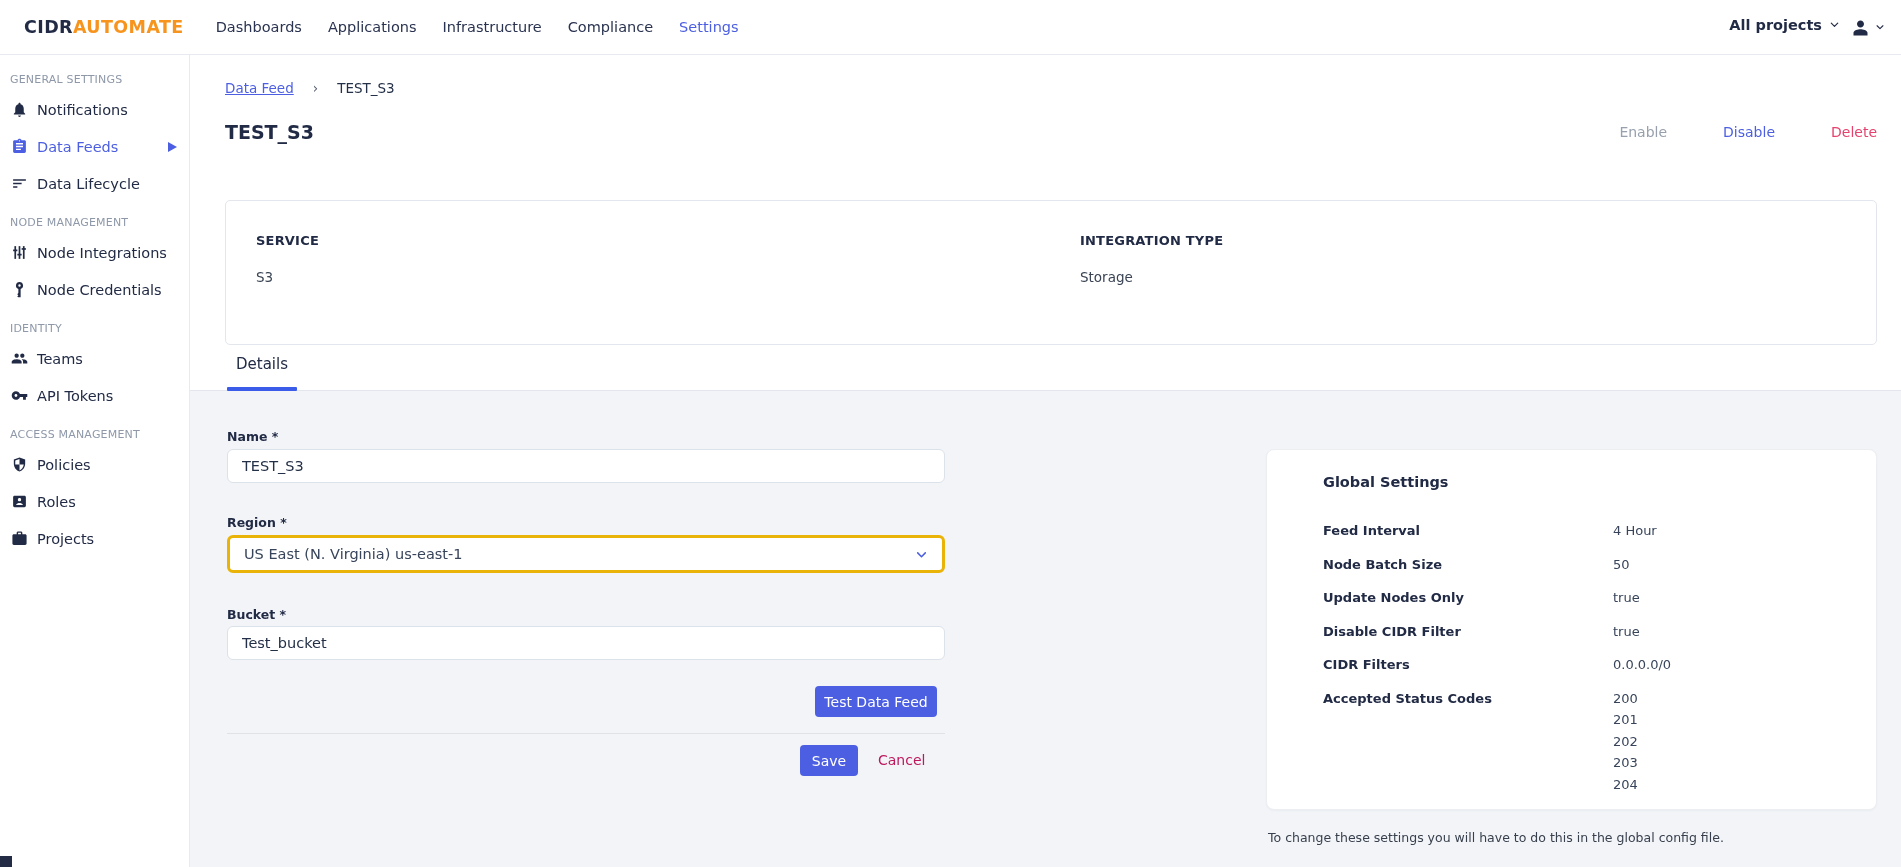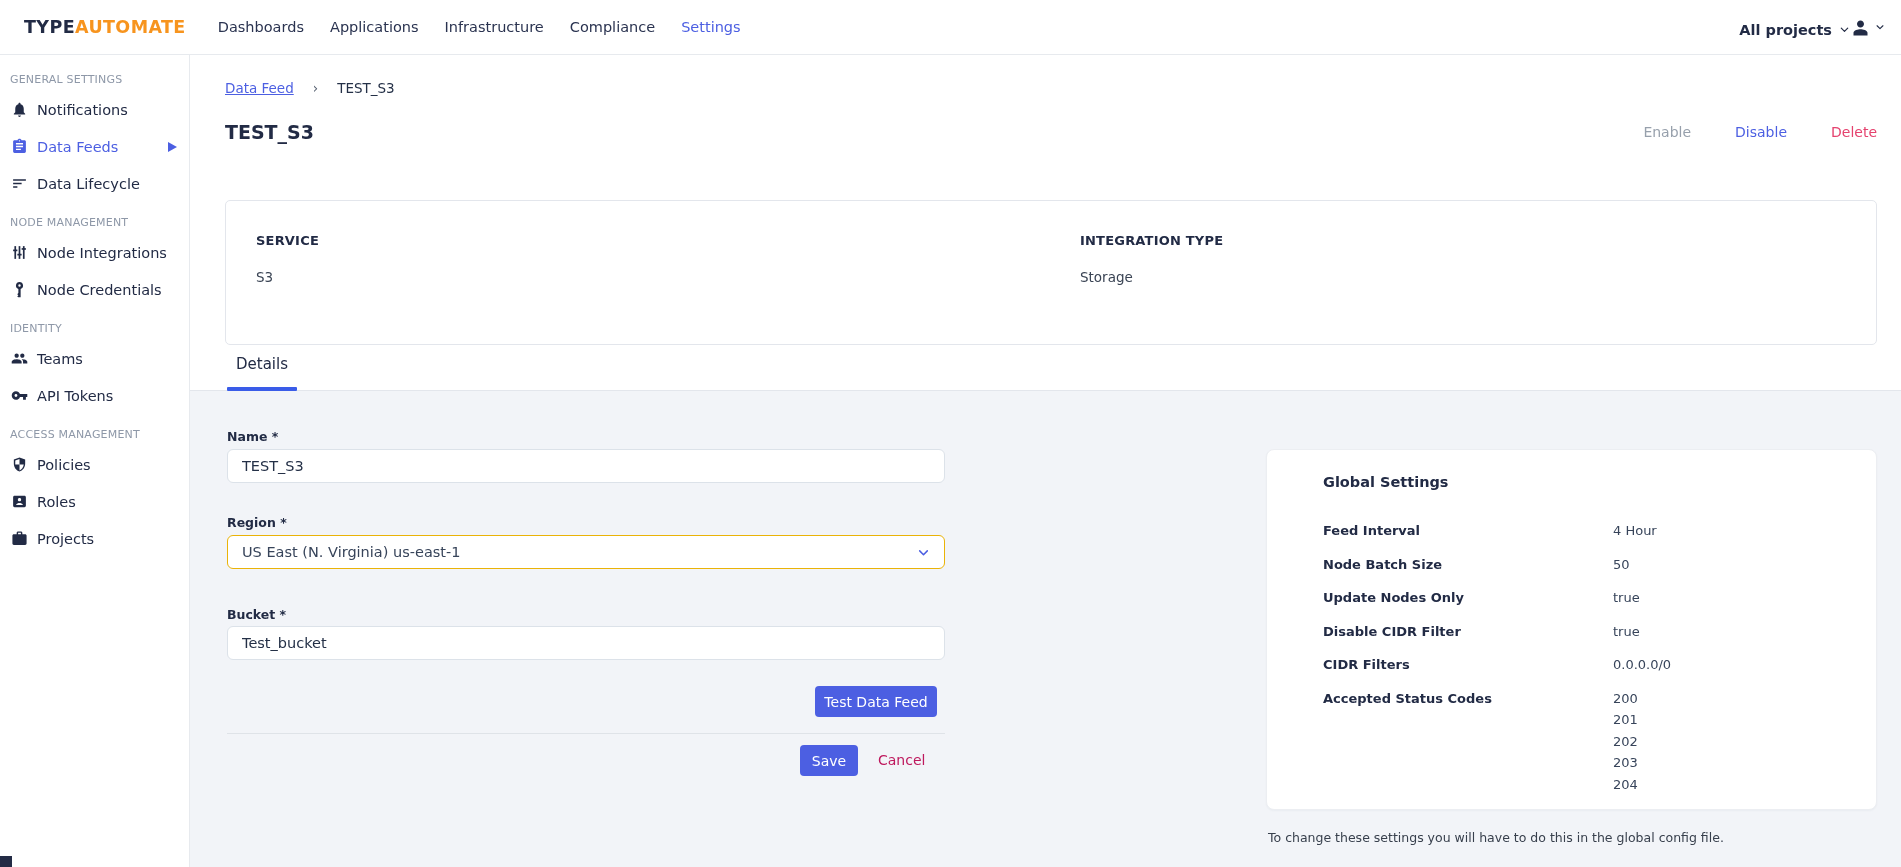--- a/index.html
+++ b/index.html
@@ -8,21 +8,21 @@
 
   
   .nav { position:absolute; left:0; top:0; width:1901px; height:55px; background:#fff;
     border-bottom:1px solid #e7eaee; display:flex; align-items:center; z-index:5; }
   .logo { margin-left:24px; font-size:17.5px; letter-spacing:.4px; cursor:pointer; white-space:nowrap; }
   .logo .chef { font-weight:800; color:#222b45; }
   .logo .automate { font-weight:600; color:#f7941e; }
   .nav-links { display:flex; gap:26px; margin-left:32px; }
   .nav-link { font-size:14.5px; color:#2a3350; cursor:pointer; text-decoration:none; }
   .nav-link.active { color:#4c5fe2; }
-  .nav-right { margin-left:auto; margin-right:16px; display:flex; align-items:flex-end; }
+  .nav-right { margin-left:auto; margin-right:16px; display:flex; align-items:flex-start; gap:10px; }
   .projects-dd { display:flex; align-items:center; gap:7px; font-size:14.5px; font-weight:600;
     color:#222b45; cursor:pointer; }
   .user-dd { display:flex; align-items:center; gap:4px; cursor:pointer; color:#222b45; }
   .chev { display:inline-flex; color:#222b45; }
 
   
   .sidebar { position:absolute; left:0; top:55px; width:190px; height:812px; background:#fff;
     border-right:1px solid #e7eaee; padding-top:12px; }
   .side-heading { height:24px; display:flex; align-items:center; padding-left:10px;
     font-size:11px; color:#8e98a8; letter-spacing:.2px; }
@@ -39,21 +39,21 @@
   .band-gray { position:absolute; left:0; top:336px; width:1711px; height:476px; background:#f2f4f8; }
 
   .breadcrumb { position:absolute; left:35px; top:25px; font-size:13.5px; display:flex; gap:19px; align-items:center; }
   .bc-link { color:#4c5fe2; text-decoration:underline; cursor:pointer; }
   .bc-sep { color:#5a6474; }
   .bc-current { color:#243047; }
 
   .title-row { position:absolute; left:35px; top:62px; width:1652px; height:30px;
     display:flex; align-items:center; }
   .page-title { font-size:19px; font-weight:700; color:#222b45; }
-  .title-actions { margin-left:auto; display:flex; gap:44px; font-size:14px; }
+  .title-actions { margin-left:auto; display:flex; gap:56px; font-size:14px; }
   .act-enable { color:#97a0ac; cursor:pointer; }
   .act-disable { color:#4c5fe2; cursor:pointer; }
   .act-delete { color:#e5426e; cursor:pointer; }
 
   .summary-card { position:absolute; left:35px; top:145px; width:1652px; height:145px;
     border:1px solid #e3e6ec; border-radius:5px; background:#fff; }
   .sc-col1 { position:absolute; left:30px; top:32px; }
   .sc-col2 { position:absolute; left:854px; top:32px; }
   .sc-label { font-size:13px; font-weight:700; color:#222b45; letter-spacing:.2px; }
   .sc-value { margin-top:21px; font-size:13.5px; color:#3a4454; }
@@ -61,21 +61,21 @@
   .tabbar { position:absolute; left:0; top:295px; width:1711px; height:41px; border-bottom:1px solid #e3e6ec; }
   .tab { position:absolute; left:37px; top:0; width:70px; height:41px; display:flex; align-items:flex-start;
     justify-content:center; padding-top:5px; font-size:15px; color:#222b45; cursor:pointer; }
   .tab-underline { position:absolute; left:37px; bottom:-1px; width:70px; height:4px; background:#3a5ce8; border-radius:1px; }
 
   .field-label { position:absolute; font-size:12.5px; font-weight:700; color:#222b45; }
   .text-input { position:absolute; left:37px; width:718px; height:34px; background:#fff;
     border:1px solid #dce2e9; border-radius:6px; padding:0 14px; font-size:14.5px; color:#243047;
     font-family:"DejaVu Sans","Liberation Sans",sans-serif; outline:none; }
   .select-box { position:absolute; left:37px; width:718px; height:34px; background:#fff;
-    border:1px solid #eab308; border-radius:6px; padding:16px 14px; font-size:14.5px; color:#37445a;
+    border:3px solid #eab308; border-radius:6px; padding:16px 14px; font-size:14.5px; color:#37445a;
     display:flex; align-items:center; cursor:pointer; }
   .select-box .sel-chev { margin-left:auto; color:#4c5fe2; display:inline-flex; }
 
   .btn { border:none; border-radius:4px; background:#4c5fe2; color:#fff; font-size:14px;
     font-family:"DejaVu Sans","Liberation Sans",sans-serif; cursor:pointer; }
   .btn-test { position:absolute; left:625px; top:631px; width:122px; height:31px; }
   .form-divider { position:absolute; left:37px; top:678px; width:718px; height:1px; background:#dfe3e8; }
   .btn-save { position:absolute; left:610px; top:690px; width:58px; height:31px; }
   .link-cancel { position:absolute; left:688px; top:697px; font-size:14px; color:#be185d; cursor:pointer; }
 
@@ -91,21 +91,21 @@
 
   .corner-chip { position:absolute; left:0; top:856px; width:12px; height:11px; background:#232b45; }
 
   svg { display:block; }
 </style>
 </head>
 <body>
 
 <div class="nav">
   <div class="logo">
-    <span class="chef">TYPE</span><span class="automate">AUTOMATE</span>
+    <span class="chef">CIDR</span><span class="automate">AUTOMATE</span>
   </div>
   <div class="nav-links">
     <a class="nav-link">Dashboards</a>
     <a class="nav-link">Applications</a>
     <a class="nav-link">Infrastructure</a>
     <a class="nav-link">Compliance</a>
     <a class="nav-link active">Settings</a>
   </div>
   <div class="nav-right">
     <div class="projects-dd">

